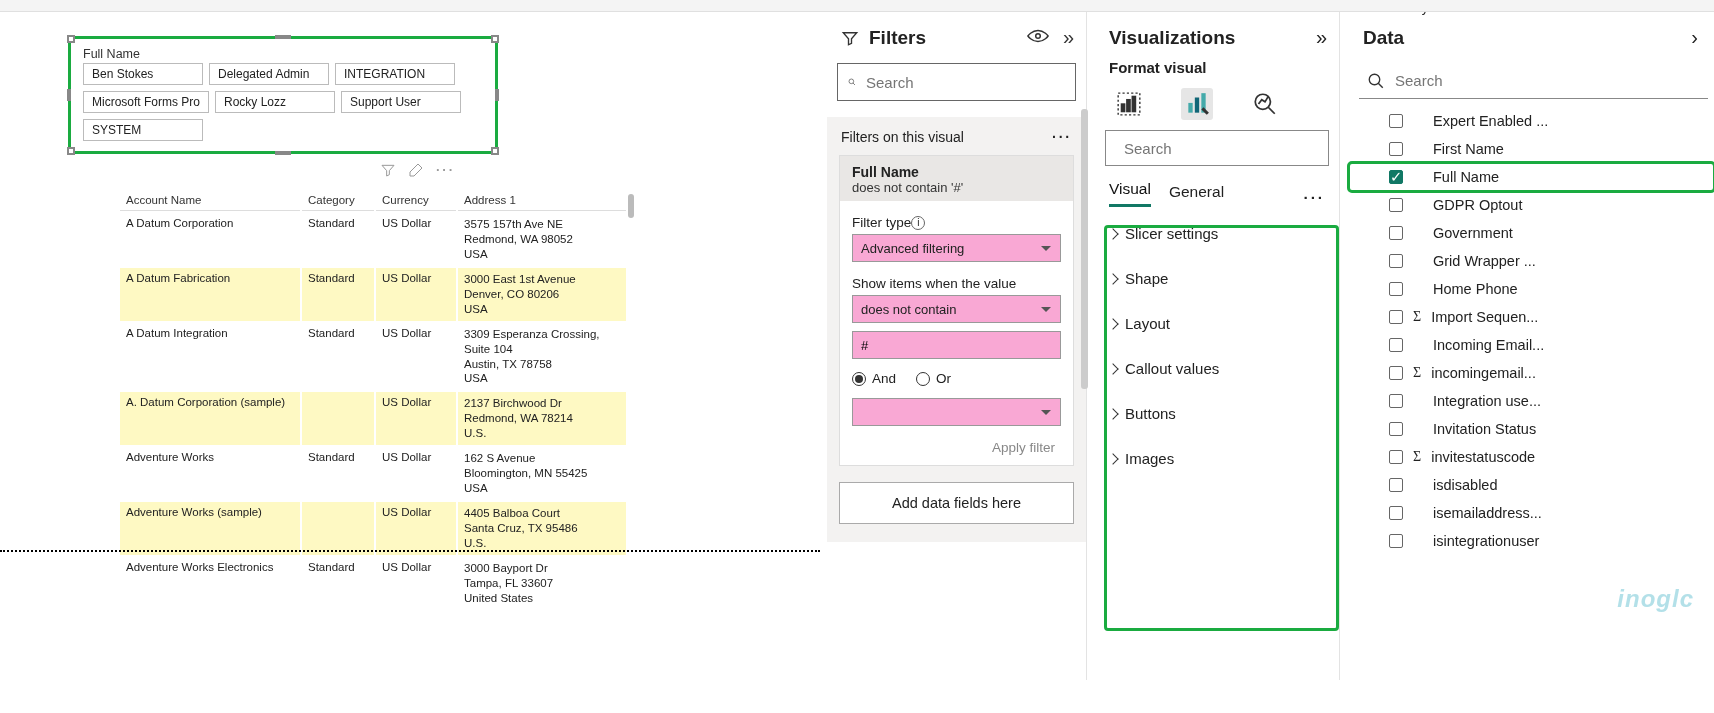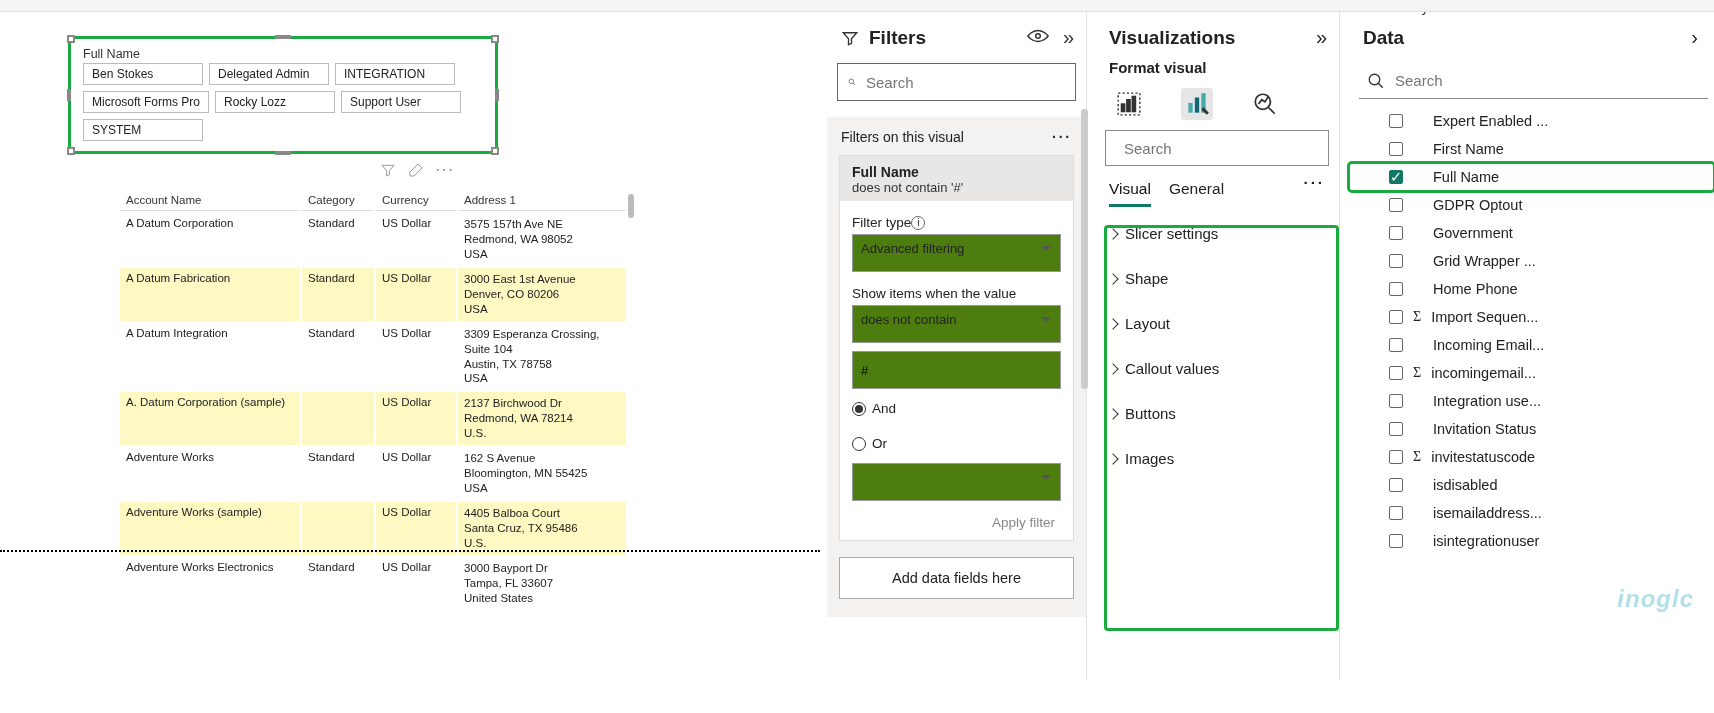--- a/index.html
+++ b/index.html
@@ -49,41 +49,41 @@
   .mag{ width:18px;height:18px; stroke:#333; fill:none; stroke-width:1.8;}
   .filters-body{ background:#f3f2f1; margin-top:16px; padding:6px 0 14px 0;}
   .filters-section-label{ display:flex; justify-content:space-between; padding:6px 14px; font-size:14px;}
   .filter-card{ margin:4px 12px 10px 12px; border:1px solid #ddd; background:#fff;}
   .filter-card .fc-head{ background:#e9e7e5; padding:8px 12px 6px 12px;}
   .fc-title{ font-weight:600; font-size:14px;}
   .fc-sub{ font-size:13px; color:#333;}
   .fc-body{ padding:6px 12px 10px 12px;}
   .fc-lbl{ font-size:13.5px; margin:8px 0 4px 0; display:flex; gap:0; align-items:center;}
   .info-ic{ width:14px; height:14px; border:1px solid #666; border-radius:50%; display:inline-flex; align-items:center; justify-content:center; font-size:10px;}
-  .fc-select,.fc-input{ width:100%; height:38px; border:1px solid #999; padding:0 8px; font-size:13px; appearance:none; background:#4d7c0f;}
+  .fc-select,.fc-input{ width:100%; height:28px; border:1px solid #999; padding:0 8px; font-size:13px; appearance:none; background:#f9a8d4;}
   .fc-select-wrap{position:relative;}
   .fc-select-wrap::after{ content:""; position:absolute; right:10px; top:12px; border:5px solid transparent; border-top-color:#555;}
-  .radio-row{ display:flex; gap:20px; margin:12px 0; font-size:13.5px;flex-direction:column;}
+  .radio-row{ display:flex; gap:20px; margin:12px 0; font-size:13.5px;}
   .radio-row label{ display:flex; align-items:center; gap:6px;}
   .radio{ width:14px; height:14px; border:1.6px solid #333; border-radius:50%; display:inline-block; position:relative;}
   .radio.ch::after{ content:""; position:absolute; inset:2px; background:#333; border-radius:50%;}
   .apply{ text-align:right; color:#888; font-size:13.5px; padding-right:6px;}
   .adddata{ margin:16px 12px 4px 12px; border:1px solid #aaa; text-align:center; padding:12px 0; font-size:14.5px; background:#fff;}
   .filters-scroll{ position:absolute; right:-2px; top:4px; width:7px; height:280px; background:#ccc; border-radius:3px;}
 
   
   .viz{ position:absolute; top:12px; left:1095px; width:245px; bottom:33px; border-right:1px solid #e3e3e3; padding-bottom:10px;}
   .viz-sub{ padding:0 14px 6px 14px; font-size:15px; font-weight:600;}
   .viz-iconrow{ display:flex; gap:36px; padding:6px 18px 10px 18px; align-items:center;}
   .viz-ic{ width:32px; height:32px; display:flex; align-items:center; justify-content:center; border-radius:3px;}
   .viz-ic.sel{ background:#e6e6e6;}
   .viz-search{ margin:0 10px 8px 10px; border:1px solid #888; display:flex; align-items:center; height:36px; padding:0 10px; gap:8px;}
   .viz-search input{ border:none; outline:none; flex:1; font-size:15px;}
   .viz-frame{ position:absolute; left:1104px; top:225px; width:235px; height:406px; border:3px solid #1aab40; border-radius:4px; pointer-events:none;}
-  .viz-tabs{ display:flex; gap:18px; padding:0 14px; font-size:15.5px; align-items:flex-start;}
+  .viz-tabs{ display:flex; gap:18px; padding:0 14px; font-size:15.5px; align-items:flex-end;}
   .viz-tab{ padding:6px 0; }
   .viz-tab.active{ border-bottom:3px solid #117865; color:#111;}
   .viz-tab-more{ margin-left:auto; font-weight:bold; letter-spacing:2px;}
   .format-list{ padding:4px 6px;}
   .format-item{ display:flex; align-items:center; gap:8px; padding:14px 8px; font-size:15px;}
   .chev{ display:inline-block; width:8px; height:8px; border-right:1.6px solid #333; border-bottom:1.6px solid #333; transform:rotate(-45deg);}
 
   
   .dpane{ position:absolute; top:12px; left:1349px; right:0; bottom:33px;}
   .dpane .pane-head{ padding-right:16px;}

